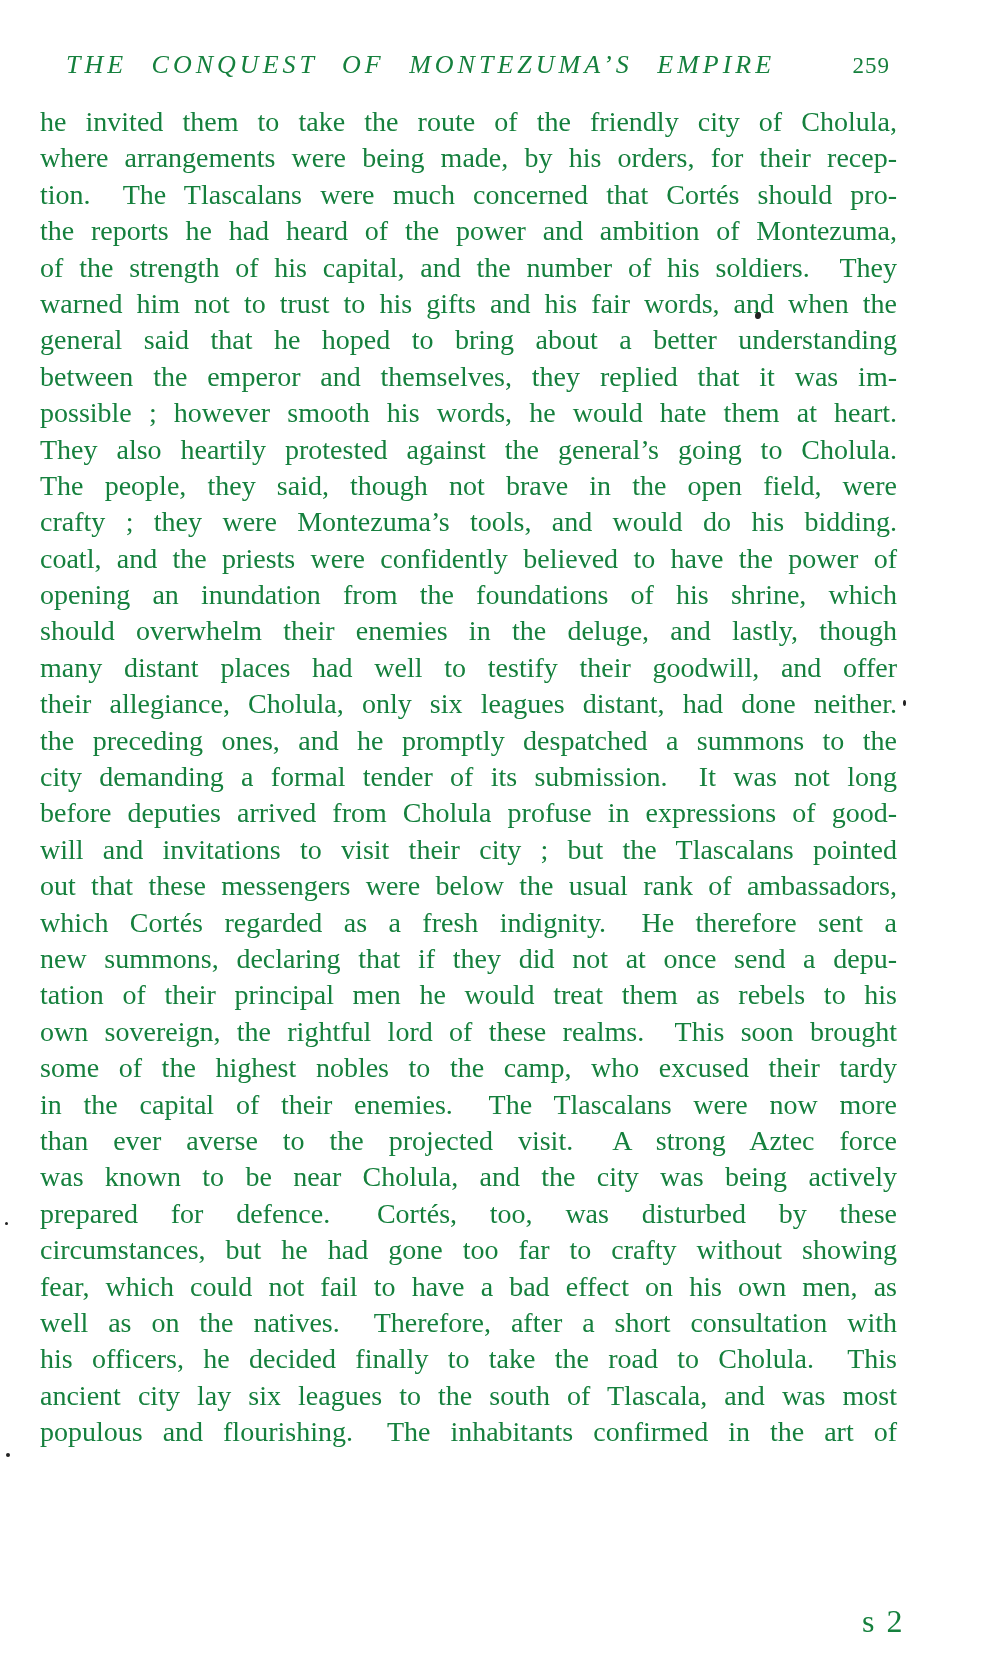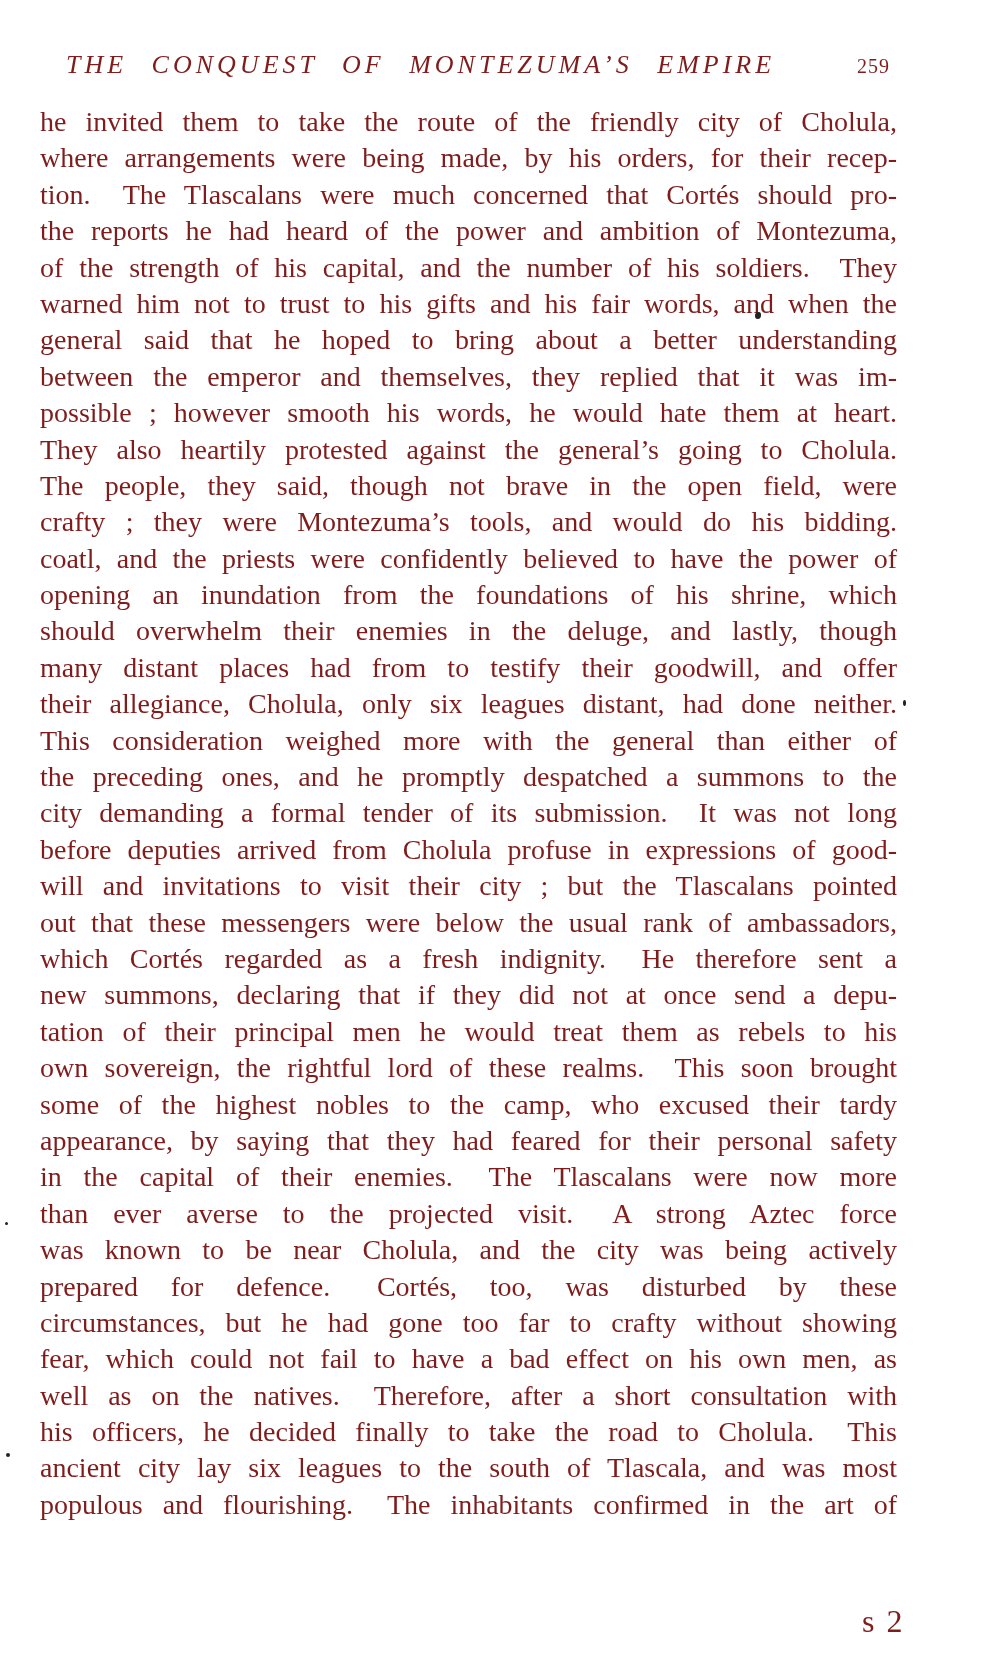--- a/index.html
+++ b/index.html
@@ -7,42 +7,42 @@
     padding: 0;
     background: #ffffff;
   }
   #page {
     position: relative;
     width: 1000px;
     height: 1671px;
     background: #ffffff;
     overflow: hidden;
     font-family: "Liberation Serif", serif;
-    color: #7f1d1d;
+    color: #15803d;
   }
   
   #header {
     position: absolute;
     top: 50px;
     left: 66px;
     width: 824px;
     display: flex;
     justify-content: space-between;
     align-items: baseline;
   }
   #running-title {
     font-style: italic;
     font-size: 26px;
     letter-spacing: 4px;
     word-spacing: 14px;
     white-space: nowrap;
   }
   #page-number {
     font-style: normal;
-    font-size: 20px;
+    font-size: 23px;
     letter-spacing: 1px;
   }
   
   #body-text {
     position: absolute;
     top: 104px;
     left: 40px;
     width: 857px;
   }
   .line {
@@ -92,34 +92,32 @@
       <div class="line">warned him not to trust to his gifts and his fair words, and when the</div>
       <div class="line">general said that he hoped to bring about a better understanding</div>
       <div class="line">between the emperor and themselves, they replied that it was im-</div>
       <div class="line">possible ; however smooth his words, he would hate them at heart.</div>
       <div class="line">They also heartily protested against the general’s going to Cholula.</div>
       <div class="line">The people, they said, though not brave in the open field, were</div>
       <div class="line">crafty ; they were Montezuma’s tools, and would do his bidding.</div>
       <div class="line">coatl, and the priests were confidently believed to have the power of</div>
       <div class="line">opening an inundation from the foundations of his shrine, which</div>
       <div class="line">should overwhelm their enemies in the deluge, and lastly, though</div>
-      <div class="line">many distant places had from to testify their goodwill, and offer</div>
+      <div class="line">many distant places had well to testify their goodwill, and offer</div>
       <div class="line">their allegiance, Cholula, only six leagues distant, had done neither.</div>
-      <div class="line">This consideration weighed more with the general than either of</div>
       <div class="line">the preceding ones, and he promptly despatched a summons to the</div>
       <div class="line">city demanding a formal tender of its submission.  It was not long</div>
       <div class="line">before deputies arrived from Cholula profuse in expressions of good-</div>
       <div class="line">will and invitations to visit their city ; but the Tlascalans pointed</div>
       <div class="line">out that these messengers were below the usual rank of ambassadors,</div>
       <div class="line">which Cortés regarded as a fresh indignity.  He therefore sent a</div>
       <div class="line">new summons, declaring that if they did not at once send a depu-</div>
       <div class="line">tation of their principal men he would treat them as rebels to his</div>
       <div class="line">own sovereign, the rightful lord of these realms.  This soon brought</div>
       <div class="line">some of the highest nobles to the camp, who excused their tardy</div>
-      <div class="line">appearance, by saying that they had feared for their personal safety</div>
       <div class="line">in the capital of their enemies.  The Tlascalans were now more</div>
       <div class="line">than ever averse to the projected visit.  A strong Aztec force</div>
       <div class="line">was known to be near Cholula, and the city was being actively</div>
       <div class="line">prepared for defence.  Cortés, too, was disturbed by these</div>
       <div class="line">circumstances, but he had gone too far to crafty without showing</div>
       <div class="line">fear, which could not fail to have a bad effect on his own men, as</div>
       <div class="line">well as on the natives.  Therefore, after a short consultation with</div>
       <div class="line">his officers, he decided finally to take the road to Cholula.  This</div>
       <div class="line">ancient city lay six leagues to the south of Tlascala, and was most</div>
       <div class="line">populous and flourishing.  The inhabitants confirmed in the art of</div>

